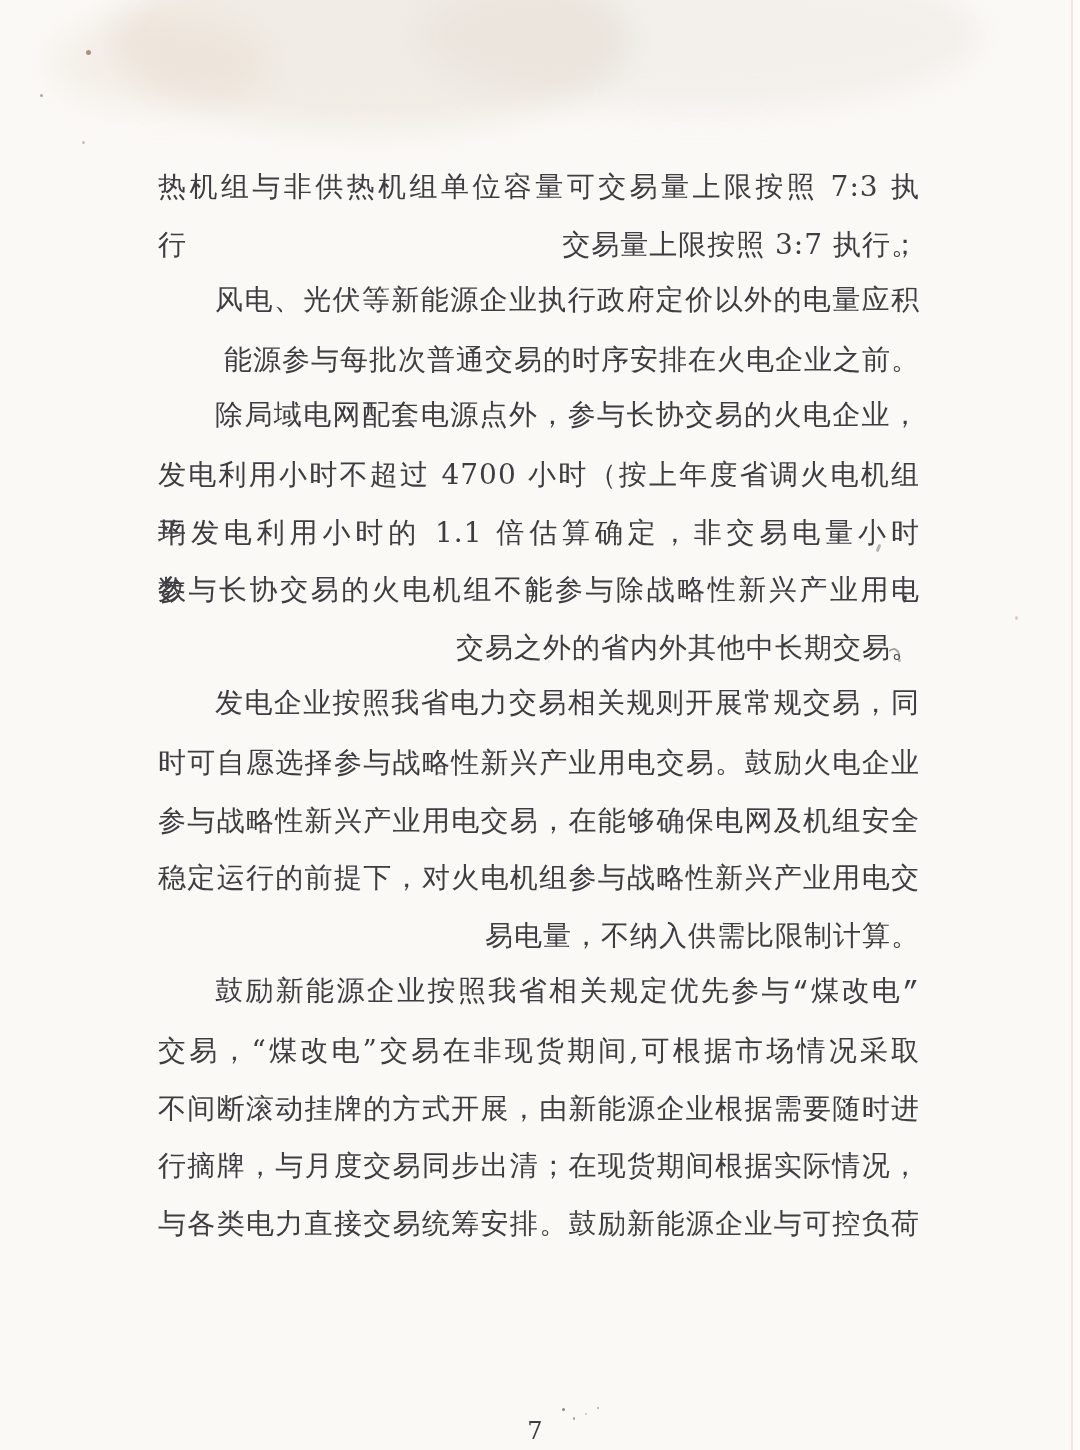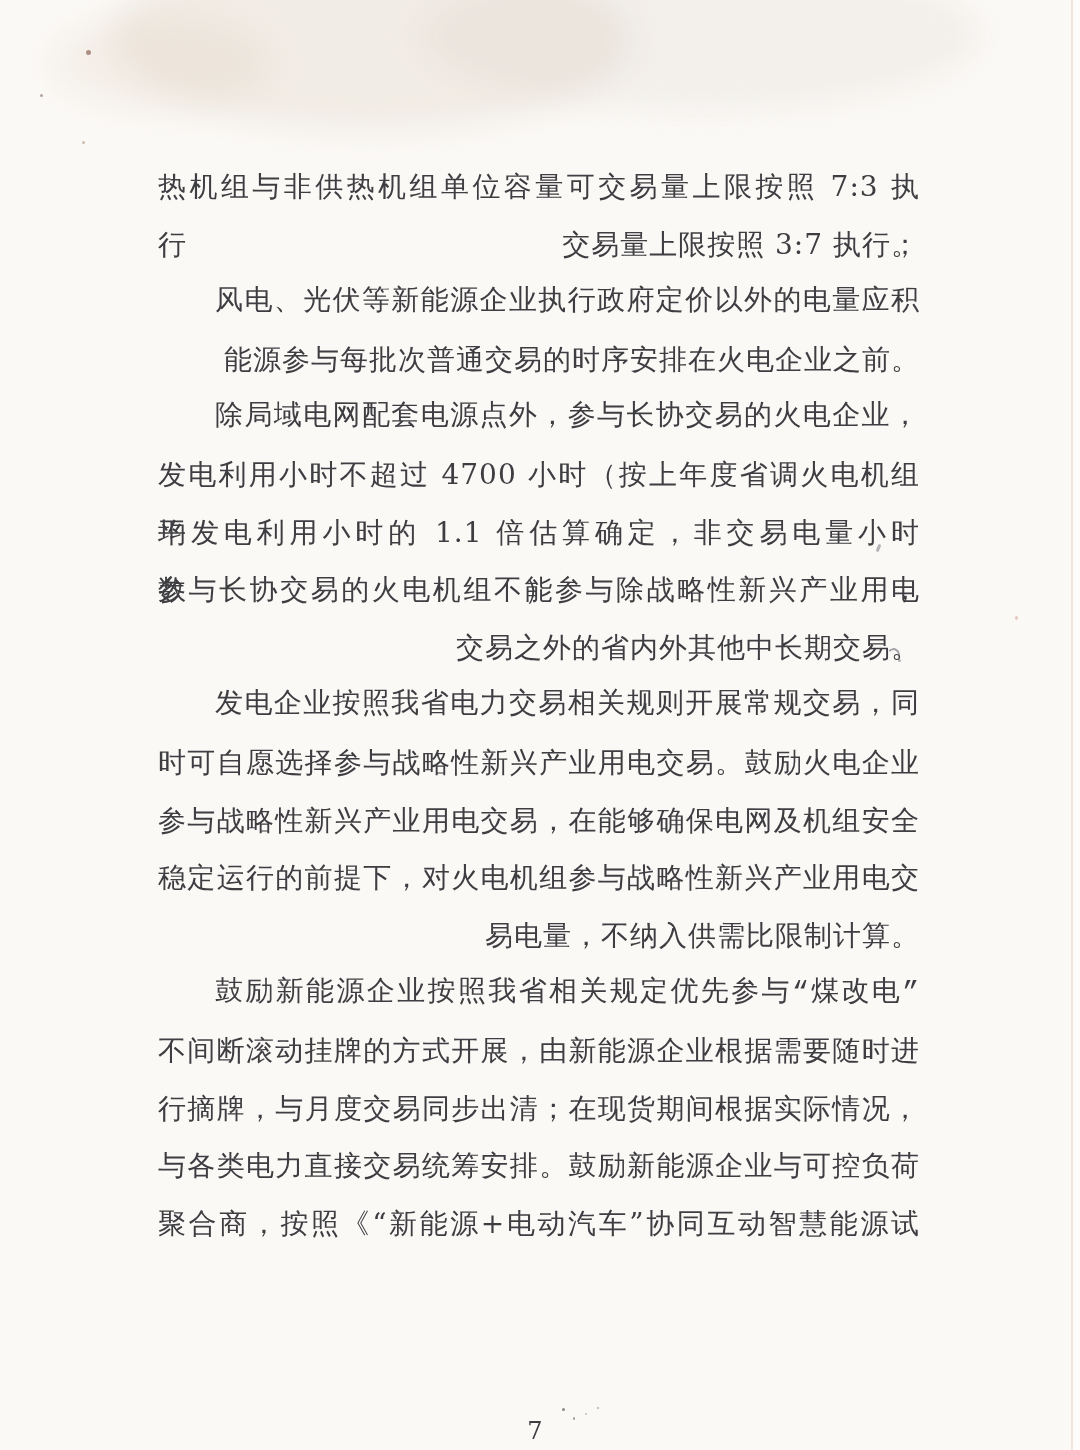--- a/index.html
+++ b/index.html
@@ -125,20 +125,20 @@
       <div class="line fill">发电利用小时不超过 4700 小时（按上年度省调火电机组平</div>
       <div class="line fill">均发电利用小时的 1.1 倍估算确定，非交易电量小时数），</div>
       <div class="line fill">参与长协交易的火电机组不能参与除战略性新兴产业用电</div>
       <div class="line">交易之外的省内外其他中长期交易。</div>
       <div class="line indent fill">发电企业按照我省电力交易相关规则开展常规交易，同</div>
       <div class="line fill">时可自愿选择参与战略性新兴产业用电交易。鼓励火电企业</div>
       <div class="line fill">参与战略性新兴产业用电交易，在能够确保电网及机组安全</div>
       <div class="line fill">稳定运行的前提下，对火电机组参与战略性新兴产业用电交</div>
       <div class="line">易电量，不纳入供需比限制计算。</div>
       <div class="line indent fill">鼓励新能源企业按照我省相关规定优先参与“煤改电”</div>
+      <div class="line fill">交易，“煤改电”交易在非现货期间,可根据市场情况采取</div>
       <div class="line fill">不间断滚动挂牌的方式开展，由新能源企业根据需要随时进</div>
       <div class="line fill">行摘牌，与月度交易同步出清；在现货期间根据实际情况，</div>
       <div class="line fill">与各类电力直接交易统筹安排。鼓励新能源企业与可控负荷</div>
-      <div class="line fill">聚合商，按照《“新能源+电动汽车”协同互动智慧能源试</div>
     </div>
 
   <div class="page-number">7</div>
 </div>
 
 </body></html>

